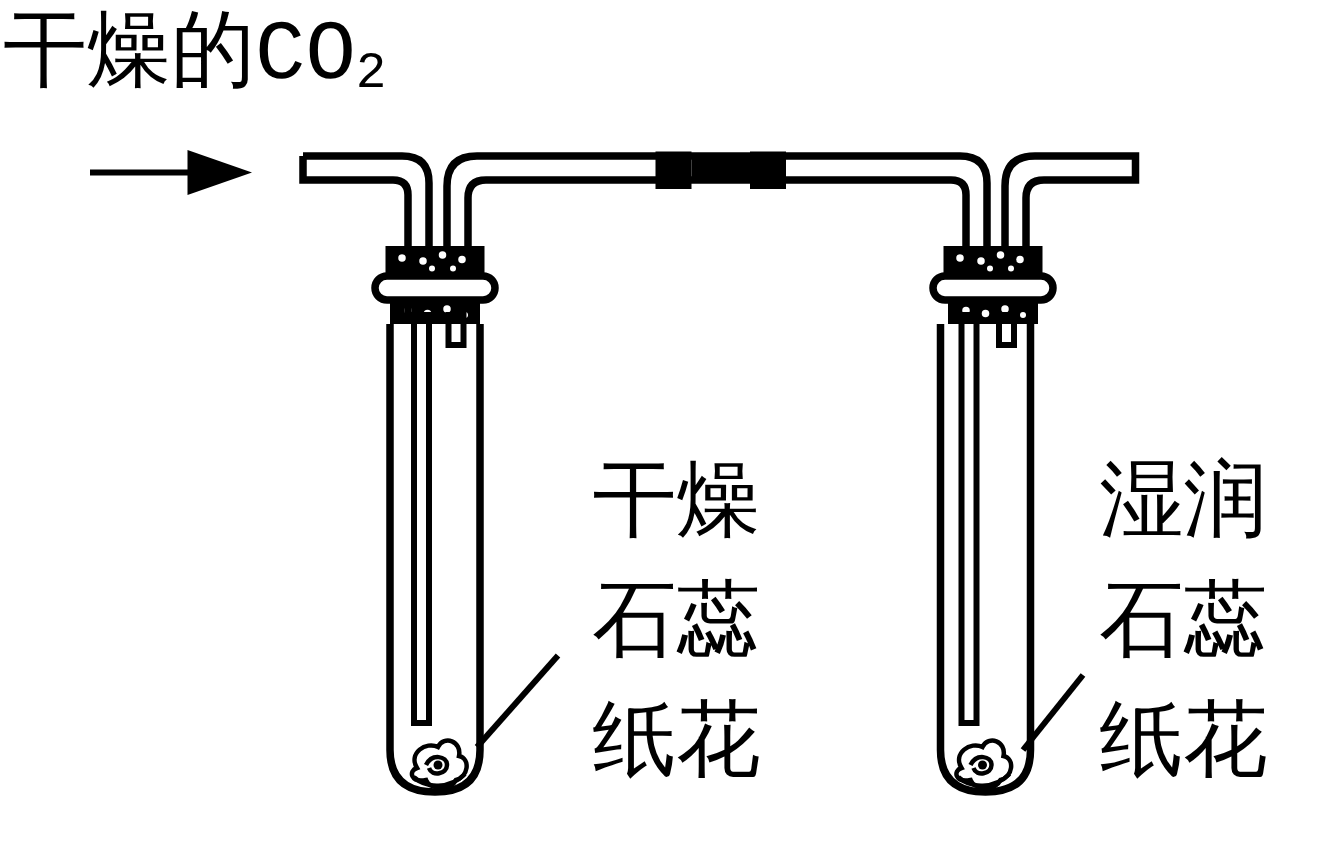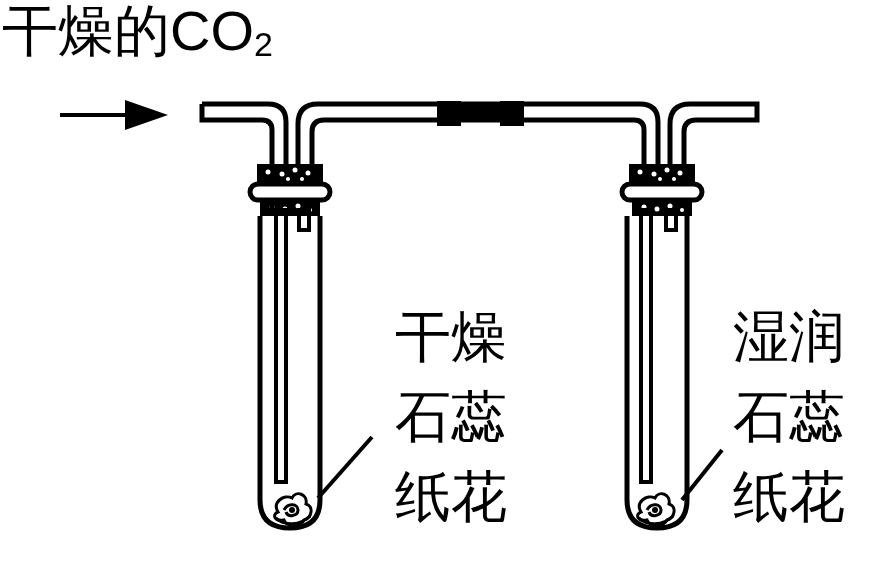--- a/index.html
+++ b/index.html
@@ -1,23 +1,23 @@
 <!DOCTYPE html>
 <html><head>
 <meta charset="utf-8">
 <style>
   html, body { margin:0; padding:0; background:#ffffff; }
   body { width:883px; height:561px; position:relative; overflow:hidden;
          font-family:"DejaVu Serif","Liberation Serif",serif; color:#000; }
-  .title { position:absolute; left:2px; top:2px; font-size:56px; line-height:58px;
-           white-space:nowrap; font-family:Liberation Sans, sans-serif; }
+  .title { position:absolute; left:2px; top:2px; font-size:56px; line-height:70px;
+           white-space:nowrap; font-family:Liberation Mono, monospace; }
   .title sub { font-size:34px; vertical-align:-6px; }
   svg.diagram { position:absolute; left:0; top:0; }
   .label { position:absolute; font-size:56px; line-height:80px; width:160px;
-           font-family:Liberation Serif, serif; }
+           font-family:Liberation Mono, monospace; }
   .label div { height:80px; }
 </style>
 </head>
 <body>
 
 <div class="title"><span>干燥的CO</span><sub>2</sub></div>
 
 <svg class="diagram" width="883" height="561" viewBox="0 0 883 561">
   <defs>
     <g id="stopper">

